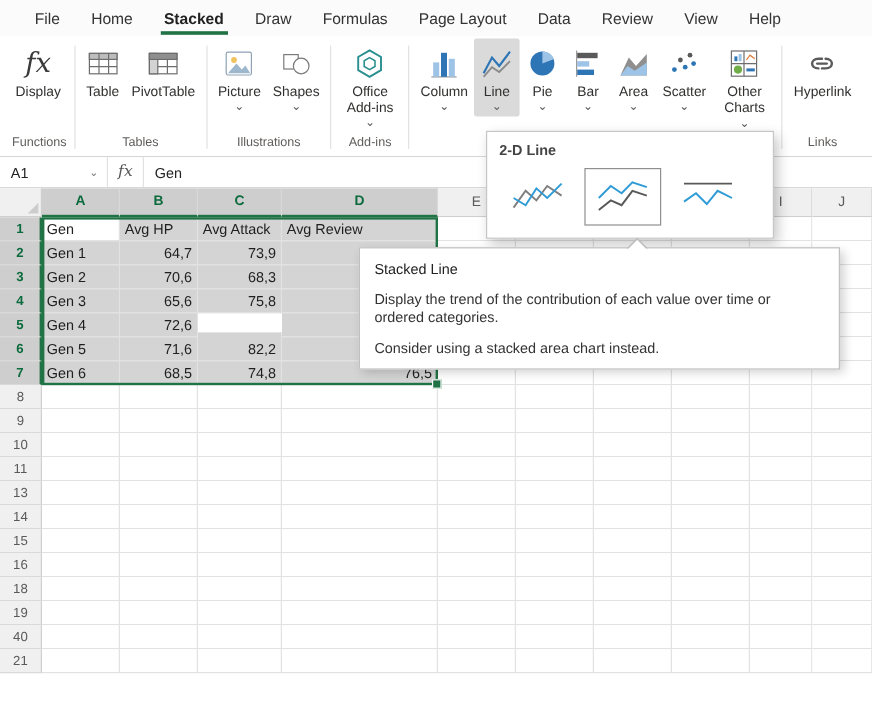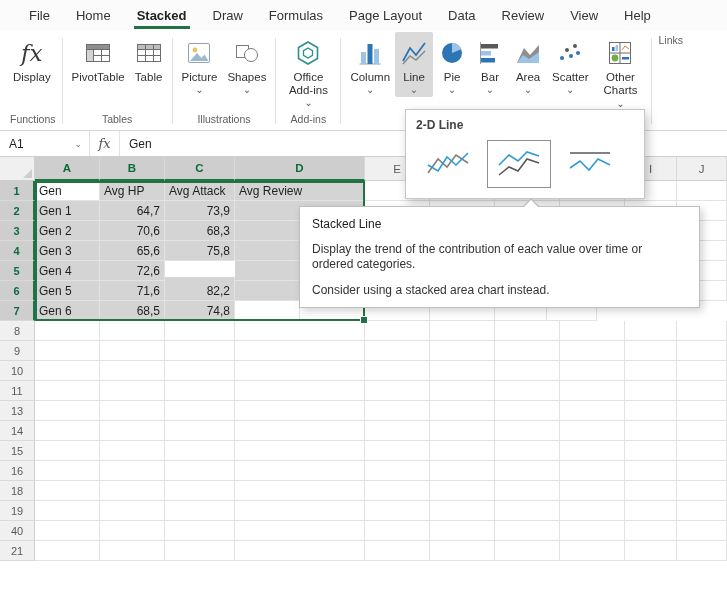--- a/index.html
+++ b/index.html
@@ -112,39 +112,39 @@
   </div>
 
   <div class="gdiv"></div>
 
   <div class="group">
     <div class="group-buttons">
       <div class="rbtn">
         <div class="icon">
           <svg width="26" height="24" viewBox="0 0 26 24">
               <rect x="1.5" y="3.5" width="23" height="17" fill="#fff" stroke="#6d6d6d"></rect>
+              <rect x="1.5" y="3.5" width="23" height="5" fill="#bdbdbd" stroke="#6d6d6d"></rect>
+              <line x1="9.5" y1="3.5" x2="9.5" y2="20.5" stroke="#6d6d6d"></line>
+              <line x1="17.5" y1="3.5" x2="17.5" y2="20.5" stroke="#6d6d6d"></line>
+              <line x1="1.5" y1="14.5" x2="24.5" y2="14.5" stroke="#6d6d6d"></line>
+            </svg>
+        </div>
+        <div class="lbl">Table</div>
+      </div>
+      <div class="rbtn">
+        <div class="icon">
+          <svg width="26" height="24" viewBox="0 0 26 24">
+              <rect x="1.5" y="3.5" width="23" height="17" fill="#fff" stroke="#6d6d6d"></rect>
               <rect x="1.5" y="3.5" width="7" height="17" fill="#d3d3d3" stroke="#6d6d6d"></rect>
               <rect x="1.5" y="3.5" width="23" height="5" fill="#8f8f8f" stroke="#6d6d6d"></rect>
               <line x1="16.5" y1="8.5" x2="16.5" y2="20.5" stroke="#6d6d6d"></line>
               <line x1="8.5" y1="14.5" x2="24.5" y2="14.5" stroke="#6d6d6d"></line>
             </svg>
         </div>
         <div class="lbl">PivotTable</div>
-      </div>
-      <div class="rbtn">
-        <div class="icon">
-          <svg width="26" height="24" viewBox="0 0 26 24">
-              <rect x="1.5" y="3.5" width="23" height="17" fill="#fff" stroke="#6d6d6d"></rect>
-              <rect x="1.5" y="3.5" width="23" height="5" fill="#bdbdbd" stroke="#6d6d6d"></rect>
-              <line x1="9.5" y1="3.5" x2="9.5" y2="20.5" stroke="#6d6d6d"></line>
-              <line x1="17.5" y1="3.5" x2="17.5" y2="20.5" stroke="#6d6d6d"></line>
-              <line x1="1.5" y1="14.5" x2="24.5" y2="14.5" stroke="#6d6d6d"></line>
-            </svg>
-        </div>
-        <div class="lbl">Table</div>
       </div>
     </div>
     <div class="group-label">Tables</div>
   </div>
 
   <div class="gdiv"></div>
 
   <div class="group">
     <div class="group-buttons">
       <div class="rbtn">
@@ -275,20 +275,32 @@
             </svg>
         </div>
         <div class="lbl" style="width:44px"><span>Other Charts</span> <span class="chev-inline">⌄</span></div>
       </div>
     </div>
   </div>
 
   <div class="gdiv"></div>
 
   <div class="group">
+    <div class="group-buttons">
+      <div class="rbtn">
+        <div class="icon">
+          <svg width="30" height="20" viewBox="0 0 30 20">
+              <path d="M12 14 C 5 14 5 6 12 6 L 15 6" stroke="#5a5a5a" stroke-width="2" fill="none" stroke-linecap="round"></path>
+              <path d="M18 6 C 25 6 25 14 18 14 L 15 14" stroke="#5a5a5a" stroke-width="2" fill="none" stroke-linecap="round"></path>
+              <line x1="11" y1="10" x2="19" y2="10" stroke="#5a5a5a" stroke-width="2" stroke-linecap="round"></line>
+            </svg>
+        </div>
+        <div class="lbl">Hyperlink</div>
+      </div>
+    </div>
     <div class="group-label">Links</div>
   </div>
 
 </div>
 
 <div class="formulabar">
   <div class="namebox">
     <span>A1</span>
     <span class="nchev">⌄</span>
   </div>
@@ -391,20 +403,21 @@
         <div class="cell" style="width: 65px;"></div>
         <div class="cell" style="width: 65px;"></div>
         <div class="cell" style="width: 52px;"></div>
         <div class="cell" style="width: 50px;"></div>
       </div>
       <div class="srow">
         <div class="rowhdr selhdr">7</div>
         <div class="cell sel" style="width: 65px;">Gen 6</div>
         <div class="cell sel num" style="width: 65px;">68,5</div>
         <div class="cell sel num" style="width: 70px;">74,8</div>
+        <div class="cell sel num" style="width: 130px;">76,5</div>
         <div class="cell" style="width: 65px;"></div>
         <div class="cell" style="width: 65px;"></div>
         <div class="cell" style="width: 65px;"></div>
         <div class="cell" style="width: 65px;"></div>
         <div class="cell" style="width: 52px;"></div>
         <div class="cell" style="width: 50px;"></div>
       </div>
       <div class="srow">
         <div class="rowhdr">8</div>
         <div class="cell" style="width: 65px;"></div>

